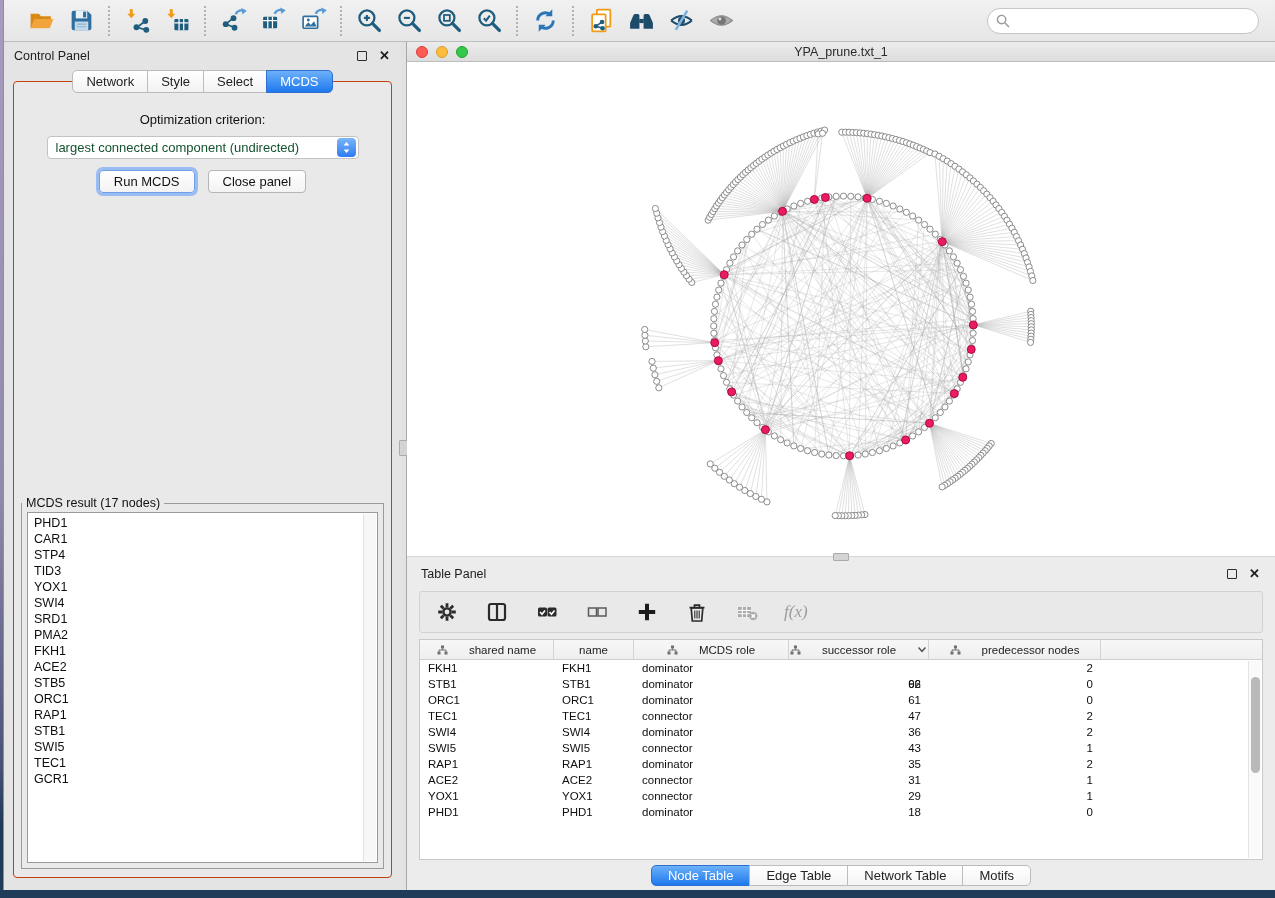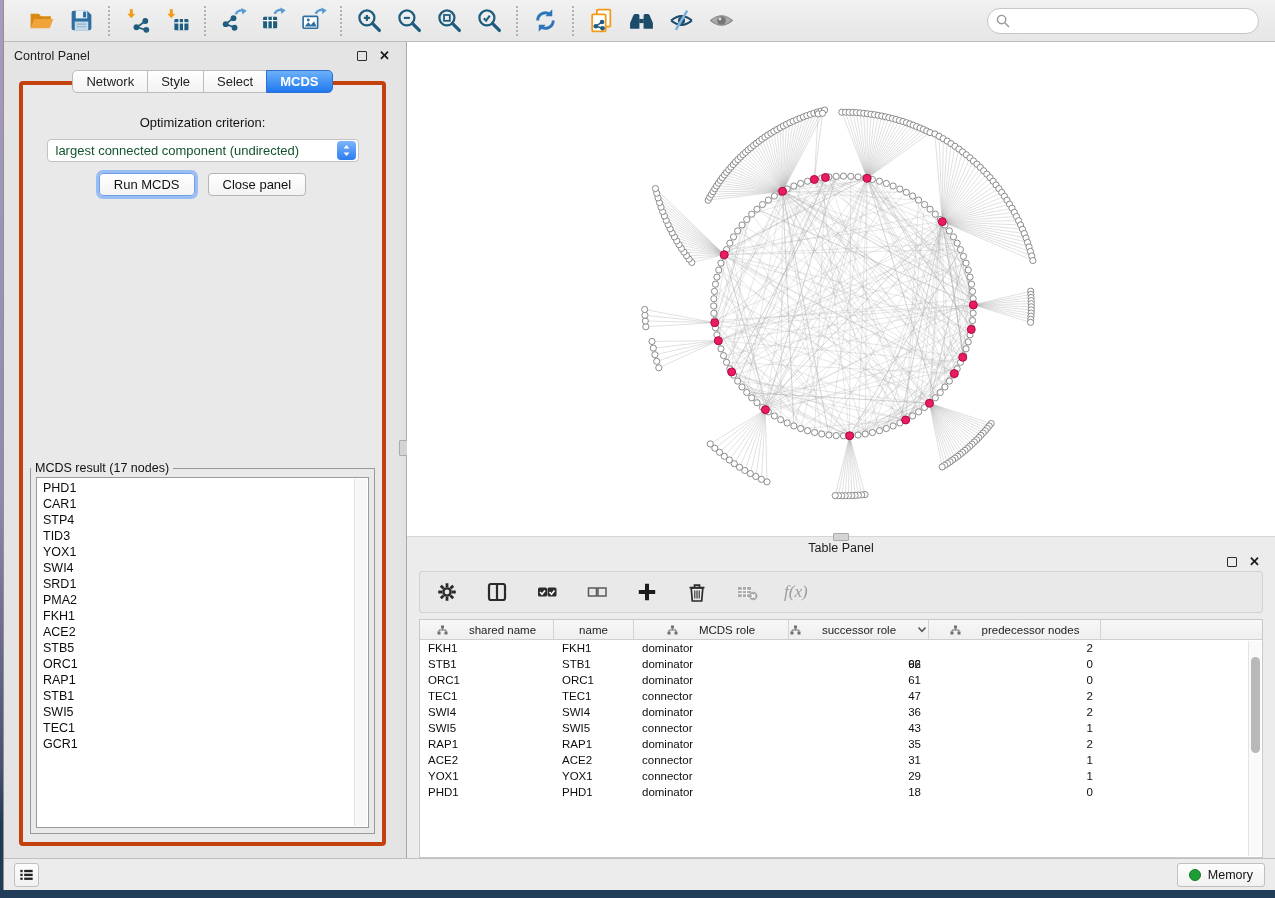--- a/index.html
+++ b/index.html
@@ -41,24 +41,24 @@
   .wc-close { font-size:13px; font-weight:bold; color:#1b1b1b; line-height:10px; }
   .seg-row { display:flex; justify-content:center; position:relative; z-index:2; margin-top:2px; }
   .seg { display:inline-flex; }
   .seg button {
     font:13px "Liberation Sans",sans-serif; color:#222; background:linear-gradient(#ffffff,#f2f2f2);
     border:1px solid #bcbcbc; padding:3px 13px; margin-left:-1px; cursor:pointer; height:23px;
   }
   .seg button:first-child { border-radius:5px 0 0 5px; margin-left:0; }
   .seg button:last-child { border-radius:0 5px 5px 0; }
   .seg button.active {
-    background:linear-gradient(#6cb1f9,#1e78ee); color:#fff; border-color:#2f6fd0;font-weight:bold;
+    background:linear-gradient(#6cb1f9,#1e78ee); color:#fff; border-color:#2f6fd0;
   }
   .cp-body {
-    flex:1 1 auto; margin:-12px 15px 12px; border:4px solid #c2410c; border-radius:4px;
+    flex:1 1 auto; margin:-12px 9px 12px; border:1px solid #c2410c; border-radius:4px;
     background:#e9e9e9; padding-top:26px; display:flex; flex-direction:column; min-height:0;
   }
   .opt-label { text-align:center; font-size:13px; color:#111; margin-top:4px; }
   .select-box {
     margin:9px auto 0; width:312px; height:23px; background:#fff; border:1px solid #c3c3c3;
     border-radius:4px; display:flex; align-items:center; cursor:pointer; position:relative;
   }
   .select-box .sel-val { font-size:13px; color:#14532d; padding-left:8px; flex:1; white-space:nowrap; overflow:hidden; }
   .sel-stepper {
     width:19px; height:19px; margin-right:1.5px; border-radius:4px;
@@ -92,21 +92,21 @@
   .light { width:12px; height:12px; border-radius:50%; cursor:pointer; }
   .light.red { background:#fc5b56; border:1px solid #dd3f38; }
   .light.yellow { background:#fdbd3f; border:1px solid #de9c2b; }
   .light.green { background:#34c84a; border:1px solid #23a433; }
   .net-title { position:absolute; left:0; right:0; text-align:center; font-size:12.5px; color:#2b2b2b; }
   .net-canvas { height:494px; background:#fff; flex:0 0 auto; position:relative; cursor:default; }
   .net-canvas svg { width:100%; height:100%; display:block; }
   
   .table-panel { flex:1 1 auto; background:#ececec; border-top:1px solid #d6d6d6; position:relative; display:flex; flex-direction:column; min-height:0; }
   .h-grip { position:absolute; top:-4px; left:50%; margin-left:-8px; width:16px; height:8px; background:#d4d4d4; border:1px solid #ababab; border-radius:1px; cursor:row-resize; }
-  .tp-head { height:30px; display:flex; align-items:center; padding:4px 14px 0;flex-direction:column; }
+  .tp-head { height:30px; display:flex; align-items:center; padding:4px 14px 0; }
   .tp-title { font-size:12.5px; color:#1c1c1c; }
   .tp-toolbar {
     margin:4px 12px 0; height:42px; background:#e9e9e9; border:1px solid #d2d2d2; border-radius:3px;
     display:flex; align-items:center; gap:24px; padding:0 14px; flex:0 0 auto;
   }
   .tp-tool { width:26px; height:26px; border:none; background:transparent; display:flex; align-items:center; justify-content:center; cursor:pointer; }
   .tp-tool svg { width:22px; height:22px; }
   .fx-label { font:italic 17px "Liberation Serif",serif; color:#9c9c9c; cursor:default; }
   
   .tbl { margin:6px 12px 0; background:#fff; border:1px solid #c9c9c9; flex:1 1 auto; position:relative; overflow:hidden; display:flex; flex-direction:column; }
@@ -368,20 +368,28 @@
         </div>
       </div>
     </div>
 
     <div class="v-div">
       <div class="grip"></div>
     </div>
 
     <div class="rcol">
 
+      <div class="net-titlebar">
+        <span class="net-title">YPA_prune.txt_1</span>
+        <span class="lights">
+          <span class="light red"></span>
+          <span class="light yellow"></span>
+          <span class="light green"></span>
+        </span>
+      </div>
       <div class="net-canvas">
         <svg id="net-svg" viewBox="0 0 869 494" preserveAspectRatio="xMidYMid meet">
             <line x1="376.0" y1="149.2" x2="319.9" y2="320.4" stroke="#a8a8a8" stroke-width="0.55" opacity="0.5"></line>
             <line x1="376.0" y1="149.2" x2="499.9" y2="377.8" stroke="#a8a8a8" stroke-width="0.55" opacity="0.5"></line>
             <line x1="376.0" y1="149.2" x2="458.8" y2="392.2" stroke="#a8a8a8" stroke-width="0.55" opacity="0.5"></line>
             <line x1="376.0" y1="149.2" x2="422.4" y2="134.8" stroke="#a8a8a8" stroke-width="0.55" opacity="0.5"></line>
             <line x1="376.0" y1="149.2" x2="566.8" y2="256.7" stroke="#a8a8a8" stroke-width="0.55" opacity="0.5"></line>
             <line x1="376.0" y1="149.2" x2="415.2" y2="392.2" stroke="#a8a8a8" stroke-width="0.55" opacity="0.5"></line>
             <line x1="376.0" y1="149.2" x2="367.8" y2="153.9" stroke="#a8a8a8" stroke-width="0.55" opacity="0.5"></line>
             <line x1="376.0" y1="149.2" x2="499.9" y2="150.2" stroke="#a8a8a8" stroke-width="0.55" opacity="0.5"></line>
@@ -1350,35 +1358,25 @@
                 <div class="td" style="width: 80px;">PHD1</div>
                 <div class="td" style="width: 155px;">dominator</div>
                 <div class="td num" style="width: 140px;">18</div>
                 <div class="td num" style="width: 172px;">0</div>
               </div>
               <div class="vscroll">
                 <div class="thumb"></div>
               </div>
           </div>
         </div>
+        <div class="tp-tabs">
+          <span class="seg2" id="tp-tabs">
+              <button class="active">Node Table</button>
+              <button>Edge Table</button>
+              <button>Network Table</button>
+              <button>Motifs</button>
+            </span>
+        </div>
       </div>
     </div>
   </div>
 
-  <div class="statusbar">
-    <button class="sb-left-btn">
-      <svg viewBox="0 0 22 22" width="17" height="17">
-        <g fill="#222">
-            <rect x="3" y="5" width="3" height="3"></rect>
-            <rect x="8" y="5" width="11" height="3"></rect>
-            <rect x="3" y="10" width="3" height="3"></rect>
-            <rect x="8" y="10" width="11" height="3"></rect>
-            <rect x="3" y="15" width="3" height="3"></rect>
-            <rect x="8" y="15" width="11" height="3"></rect>
-          </g>
-      </svg>
-    </button>
-    <button class="memory-btn">
-      <span class="mem-dot"></span>
-      <span>Memory</span>
-    </button>
-  </div>
 </div>
 
 </body></html>

